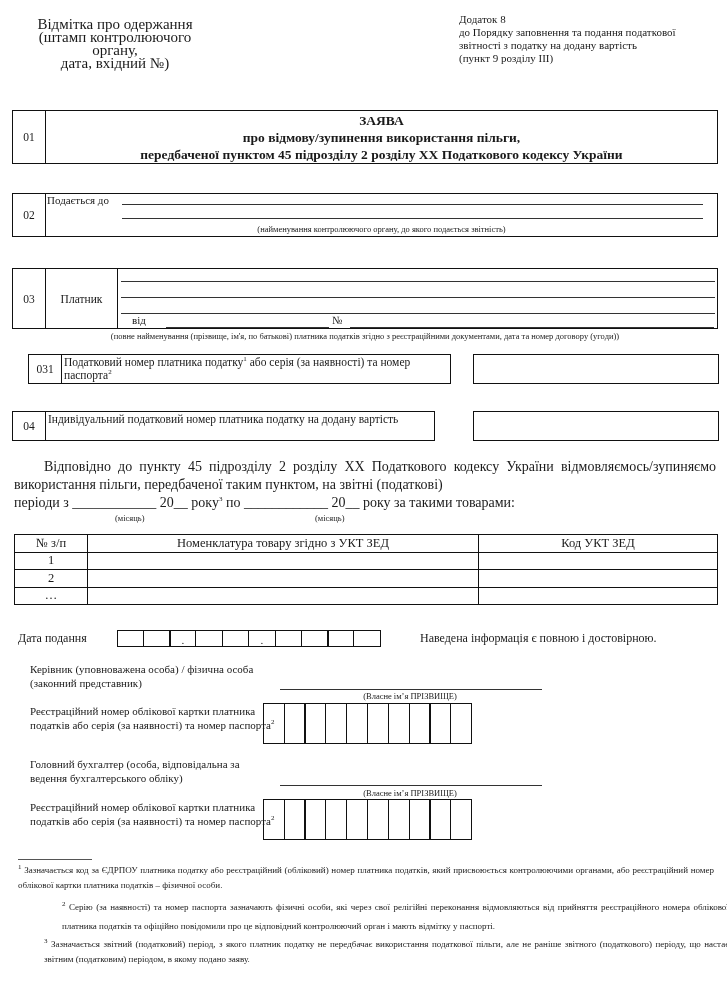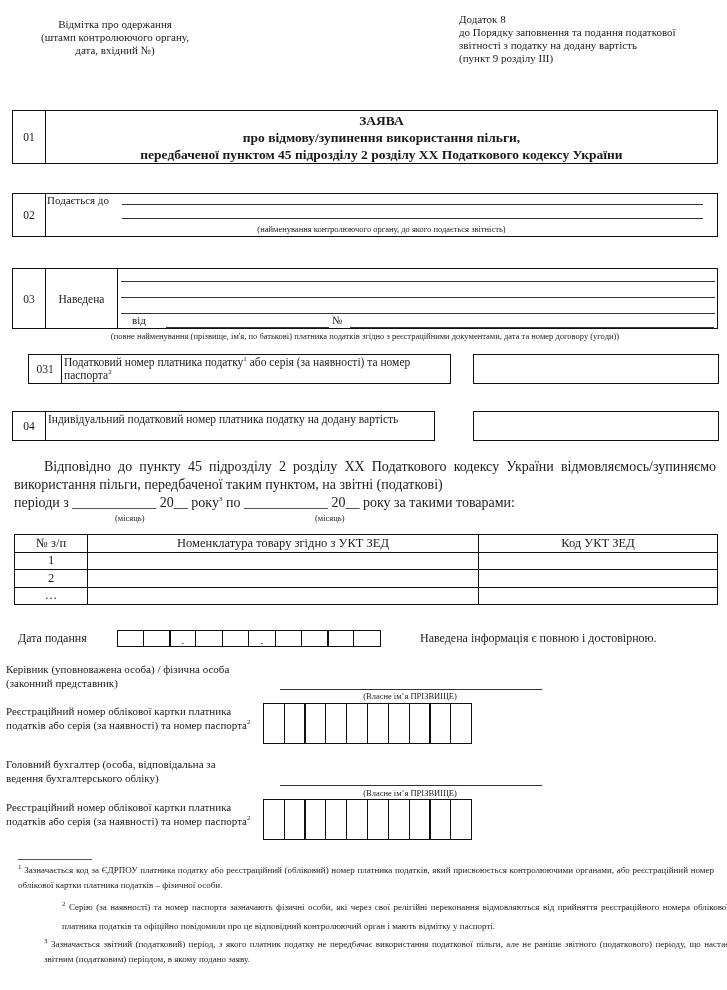--- a/index.html
+++ b/index.html
@@ -1,19 +1,19 @@
 <!DOCTYPE html>
 <html><head>
 <meta charset="utf-8">
 <style>
   * { box-sizing: border-box; margin: 0; padding: 0; }
   html, body { width: 727px; height: 990px; background: #ffffff; overflow: hidden; }
   body { font-family: "Liberation Serif", "DejaVu Serif", serif; color: #1a1a1a; position: relative; }
   .abs { position: absolute; }
-  .stamp { left: 20px; top: 18px; width: 190px; text-align: center; font-size: 11px; line-height: 13px; }
+  .stamp { left: 20px; top: 18px; width: 190px; text-align: center; font-size: 15px; line-height: 13px; }
   .appendix { left: 459px; top: 13px; width: 260px; font-size: 11px; line-height: 13px; }
   .box { border: 1.3px solid #111; }
   .code { border-right: 1.3px solid #111; display: flex; align-items: center; justify-content: center; font-size: 11.5px; }
   .title-box { left: 12px; top: 110px; width: 706px; height: 54px; display: flex; }
   .title-box .code { width: 33px; }
   .title-text { flex: 1; text-align: center; font-weight: bold; font-size: 13.5px; line-height: 17px; padding-top: 1px; }
   .b02 { left: 12px; top: 193px; width: 706px; height: 44px; display: flex; }
   .b02 .code { width: 33px; }
   .b02 .content { flex: 1; position: relative; font-size: 11px; }
   .uline { position: absolute; border-bottom: 1px solid #333; height: 0; }
@@ -31,21 +31,21 @@
   .para { left: 14px; top: 458px; width: 702px; font-size: 14px; line-height: 18px; text-align: justify; }
   .para .first { text-indent: 30px; }
   .mon { position: absolute; font-size: 8.5px; top: 513px; }
   table.goods { position: absolute; left: 14px; top: 534px; width: 704px; border-collapse: collapse; font-size: 12.5px; }
   table.goods td, table.goods th { border: 1.2px solid #111; height: 17.5px; font-weight: normal; text-align: center; line-height: 15px; }
   .date-lbl { left: 18px; top: 631px; font-size: 12px; }
   .cells { display: flex; }
   .cell { border: 1.2px solid #111; margin-left: -1.2px; position: relative; }
   .cell .dot { position: absolute; left: 50%; bottom: 0px; font-size: 11px; transform: translateX(-50%); }
   .confirm { left: 420px; top: 631px; font-size: 12px; }
-  .sig-lbl { left: 6px; font-size: 11px; line-height: 14px; width: 240px; }
+  .sig-lbl { left: 30px; font-size: 11px; line-height: 14px; width: 240px; }
   .name-note { font-size: 8.5px; text-align: center; width: 262px; left: 279px; }
   .fnline { left: 18px; top: 859px; width: 74px; border-top: 1px solid #555; }
   .fn { left: 18px; width: 696px; font-size: 9px; line-height: 15px; text-align: justify; }
 </style>
 </head>
 <body>
 
 <div class="abs stamp">
   <div>Відмітка про одержання</div>
   <div>(штамп контролюючого органу,</div>
@@ -72,21 +72,21 @@
   <div class="content">
     <span class="abs" style="left:1px;top:0px;">Подається до</span>
     <div class="uline" style="left:76px;right:14px;top:10px;"></div>
     <div class="uline" style="left:76px;right:14px;top:24px;"></div>
     <div class="abs small" style="left:0;right:0;top:30px;text-align:center;">(найменування контролюючого органу, до якого подається звітність)</div>
   </div>
 </div>
 
 <div class="abs box b03">
   <div class="code">03</div>
-  <div class="lbl">Наведена</div>
+  <div class="lbl">Платник</div>
   <div class="content">
     <div class="uline" style="left:3px;right:2px;top:12px;"></div>
     <div class="uline" style="left:3px;right:2px;top:28px;"></div>
     <div class="uline" style="left:3px;right:2px;top:44px;"></div>
     <span class="abs" style="left:14px;top:45px;">від</span>
     <div class="uline" style="left:48px;width:163px;top:58px;"></div>
     <span class="abs" style="left:214px;top:45px;">№</span>
     <div class="uline" style="left:232px;right:3px;top:58px;"></div>
   </div>
 </div>

